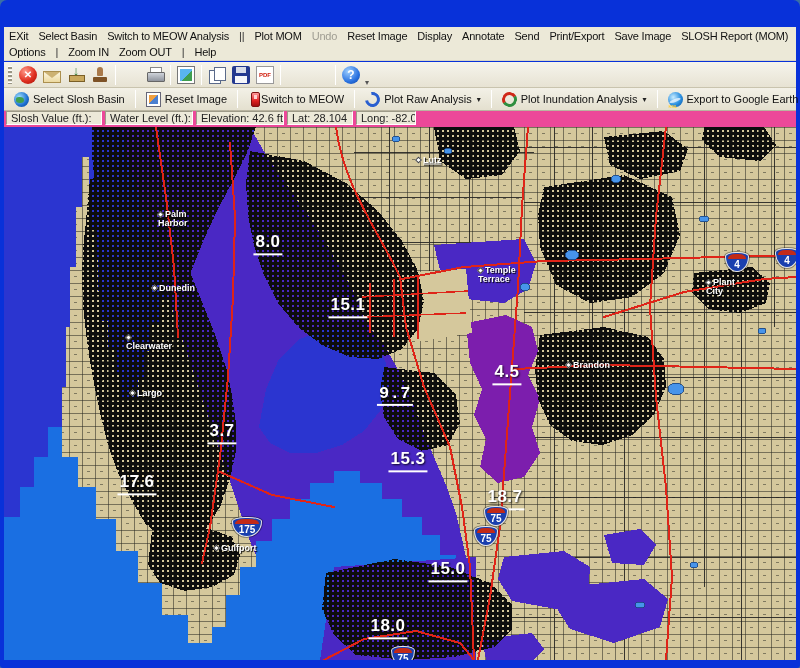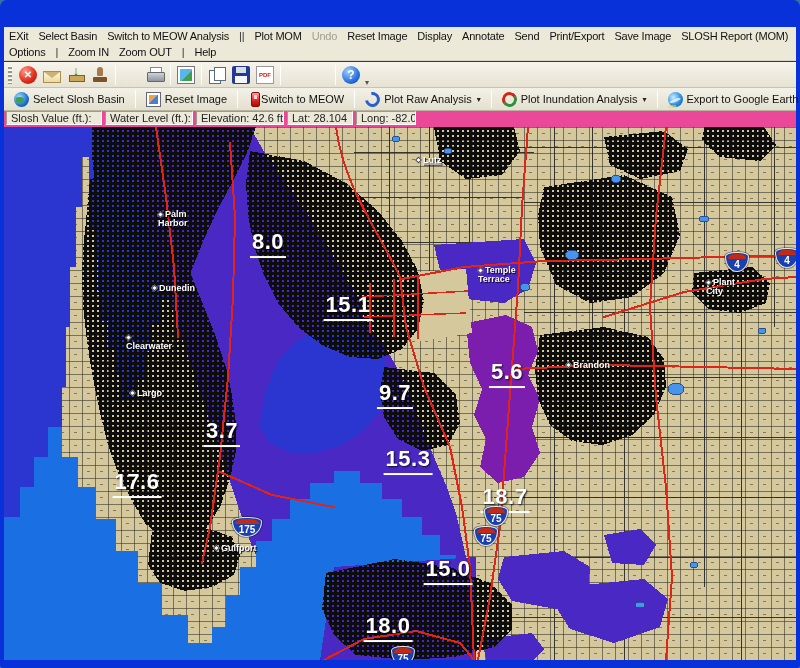--- a/index.html
+++ b/index.html
@@ -117,21 +117,21 @@
   #statusbar { position:absolute; left:4px; top:111px; width:792px; height:16px; background:#ec4899;
     display:flex; align-items:flex-start; gap:3px; padding-left:2px; font-size:11px; color:#222; }
   .seg { height:14px; line-height:13px; padding-left:4px; background:#ece9d8;
     border:1px solid; border-color:#9d9a88 #fff #fff #9d9a88; white-space:nowrap; overflow:hidden; }
 
   
   #map { position:absolute; left:4px; top:127px; width:792px; height:533px; background:#d5c89c; overflow:hidden; }
   #map svg { position:absolute; left:0; top:0; }
   .overlay { position:absolute; left:0; top:0; width:100%; height:100%; pointer-events:none; }
   .surge { position:absolute; transform:translate(-50%,-55%); color:#fff; font-weight:bold;
-    font-size:22px; letter-spacing:0.5px; border-bottom:2px solid #fff; padding:0 2px 1px 2px;
+    font-size:17px; letter-spacing:0.5px; border-bottom:2px solid #fff; padding:0 2px 1px 2px;
     text-shadow:1px 1px 2px rgba(0,0,0,.8); white-space:nowrap; }
   .city { position:absolute; transform:translate(-4px,-50%); color:#fff; font-size:9px; font-weight:bold;
     text-shadow:1px 1px 1px #000; width:46px; line-height:9px; }
   .city .dia { display:inline-block; width:5px; height:5px; background:#fff; border:1px solid #444;
     transform:rotate(45deg); margin-right:2px; }
   .shield { position:absolute; transform:translate(-50%,-50%); width:24px; height:20px;
     background:#1a3fae; border:1px solid #e8e8e8; color:#fff; font-size:10px; font-weight:bold;
     text-align:center; line-height:23px; border-radius:45% 45% 50% 50% / 22% 22% 78% 78%;
     box-shadow:0 0 0 1px rgba(0,0,0,.35); }
   .shield::before { content:''; position:absolute; left:2px; right:2px; top:1px; height:5px;
@@ -352,22 +352,22 @@
         <ellipse cx="690" cy="438" rx="4" ry="3"></ellipse>
         <ellipse cx="392" cy="12" rx="4" ry="3"></ellipse>
         <ellipse cx="444" cy="24" rx="4" ry="3"></ellipse>
         <ellipse cx="521" cy="160" rx="5" ry="4"></ellipse>
       </g>
     </svg>
 
     <div class="overlay" id="map-overlay">
         <div class="surge" style="left: 264px; top: 118px;">8.0</div>
         <div class="surge" style="left: 344px; top: 181px;">15.1</div>
-        <div class="surge" style="left: 391px; top: 269px;">9.7</div>
-        <div class="surge" style="left: 503px; top: 248px;">5.6</div>
+        <div class="surge" style="left: 391px; top: 269px; font-family: Liberation Mono, monospace;">9.7</div>
+        <div class="surge" style="left: 503px; top: 248px;">4.5</div>
         <div class="surge" style="left: 218px; top: 307px;">3.7</div>
         <div class="surge" style="left: 133px; top: 358px;">17.6</div>
         <div class="surge" style="left: 404px; top: 335px;">15.3</div>
         <div class="surge" style="left: 501px; top: 373px;">18.7</div>
         <div class="surge" style="left: 444px; top: 445px;">15.0</div>
         <div class="surge" style="left: 384px; top: 502px;">18.0</div>
         <div class="city" style="left: 158px; top: 92px;"><span class="dia"></span><span>Palm Harbor</span></div>
         <div class="city" style="left: 152px; top: 161px;"><span class="dia"></span><span>Dunedin</span></div>
         <div class="city" style="left: 126px; top: 215px;"><span class="dia"></span><span>Clearwater</span></div>
         <div class="city" style="left: 130px; top: 266px;"><span class="dia"></span><span>Largo</span></div>

